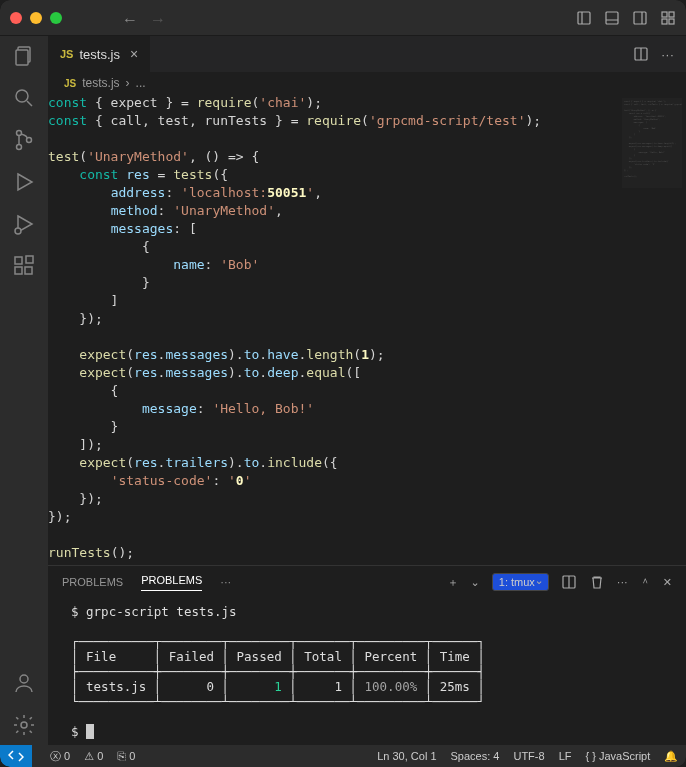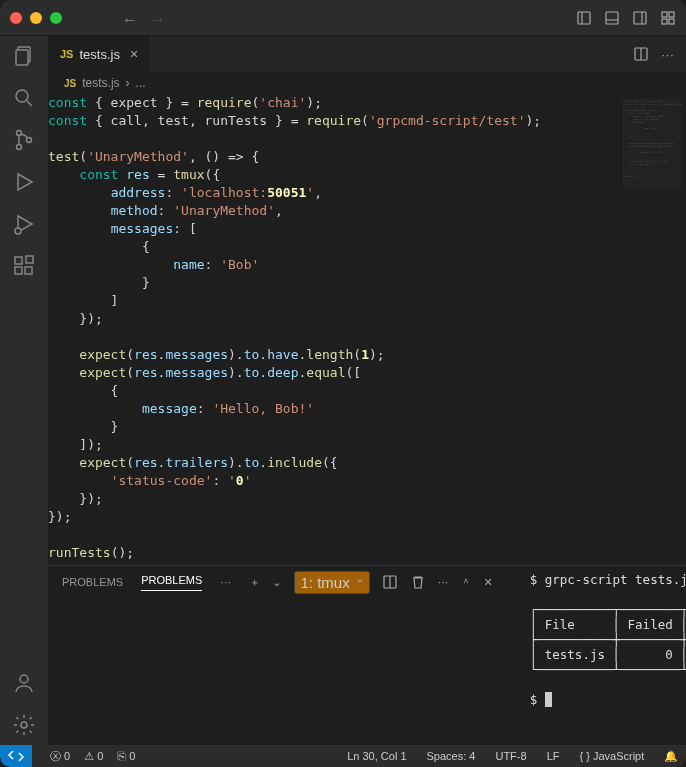--- a/index.html
+++ b/index.html
@@ -94,49 +94,49 @@
 .minimap { position: absolute; right: 4px; top: 4px; width: 60px; height: 90px; background: #252525; opacity: 0.7; overflow: hidden; font-size: 2px; line-height: 3px; white-space: pre; color: #666; padding: 2px; }
 
 
 .kw { color: #14b8a6; }
 .fn { color: #dcdcaa; }
 .str { color: #ce9178; }
 .num { color: #fef9c3; font-weight: bold; }
 .prop { color: #9cdcfe; }
 
 
-.panel { height: 180px; border-top: 1px solid #333; background: #1e1e1e; display: flex; flex-direction: row; }
+.panel { height: 180px; border-top: 1px solid #333; background: #1e1e1e; display: flex; flex-direction: column; }
 .panel-tabs { height: 32px; display: flex; align-items: center; padding: 0 14px; gap: 18px; font-size: 11px; color: #969696; }
 .panel-tab { cursor: pointer; }
 .panel-tab.active { color: #fff; border-bottom: 1px solid #fff; padding-bottom: 4px; }
 .panel-right { margin-left: auto; display: flex; align-items: center; gap: 12px; color: #aaa; }
 .panel-right select {
-  background: #a16207; color: #ccc; border: 1px solid #454545;
-  border-radius: 3px; font-size: 15px; padding: 2px 18px 2px 6px;
+  background: #1d4ed8; color: #ccc; border: 1px solid #454545;
+  border-radius: 3px; font-size: 11px; padding: 2px 12px 2px 6px;
   appearance: none;
 }
 .panel-right .selwrap { position: relative; }
 .panel-right .selwrap::after { content: "⌄"; position: absolute; right: 5px; top: 1px; color: #aaa; pointer-events: none; }
 .panel-right span { cursor: pointer; }
 .term {
   flex: 1; padding: 6px 23px;
   font-family: "SF Mono", Menlo, Monaco, Consolas, monospace;
   font-size: 12.5px; color: #ddd; white-space: pre;
   overflow: auto;
 }
 .term .pass { color: #29d398; }
 .term .pct { color: #a3a3a3; }
 
 
 .status {
   height: 22px; background: #2c2c2c; display: flex; align-items: center;
   font-size: 11px; color: #ccc; padding: 0 8px; gap: 14px;
 }
 .status .remote { background: #0a7aca; color: #fff; height: 22px; display: flex; align-items: center; padding: 0 8px; margin-left: -8px; margin-right: 4px; }
-.status .right { margin-left: auto; display: flex; gap: 20px; }
+.status .right { margin-left: auto; display: flex; gap: 14px; }
 .status span { cursor: pointer; }
 
 svg { width: 100%; height: 100%; }
 .icon16 { width: 16px; height: 16px; display: inline-flex; }
 </style>
 </head>
 <body>
 
 <div class="window">
 
@@ -259,21 +259,21 @@
         <span>tests.js</span>
         <span>›</span>
         <span>...</span>
       </div>
 
       <div class="editor">
         <div class="code" id="code"><span class="kw">const</span> { expect } = <span class="fn">require</span>(<span class="str">'chai'</span>);
 <span class="kw">const</span> { call, test, runTests } = <span class="fn">require</span>(<span class="str">'grpcmd-script/test'</span>);
 
 <span class="fn">test</span>(<span class="str">'UnaryMethod'</span>, () =&gt; {
-    <span class="kw">const</span> <span class="prop">res</span> = <span class="fn">tmux</span>({
+    <span class="kw">const</span> <span class="prop">res</span> = <span class="fn">tests</span>({
         <span class="prop">address</span>: <span class="str">'localhost:<span class="num">50051</span>'</span>,
         <span class="prop">method</span>: <span class="str">'UnaryMethod'</span>,
         <span class="prop">messages</span>: [
             {
                 <span class="prop">name</span>: <span class="str">'Bob'</span>
             }
         ]
     });
 
     <span class="fn">expect</span>(<span class="prop">res</span>.<span class="prop">messages</span>).<span class="prop">to</span>.<span class="prop">have</span>.<span class="fn">length</span>(<span class="num">1</span>);

